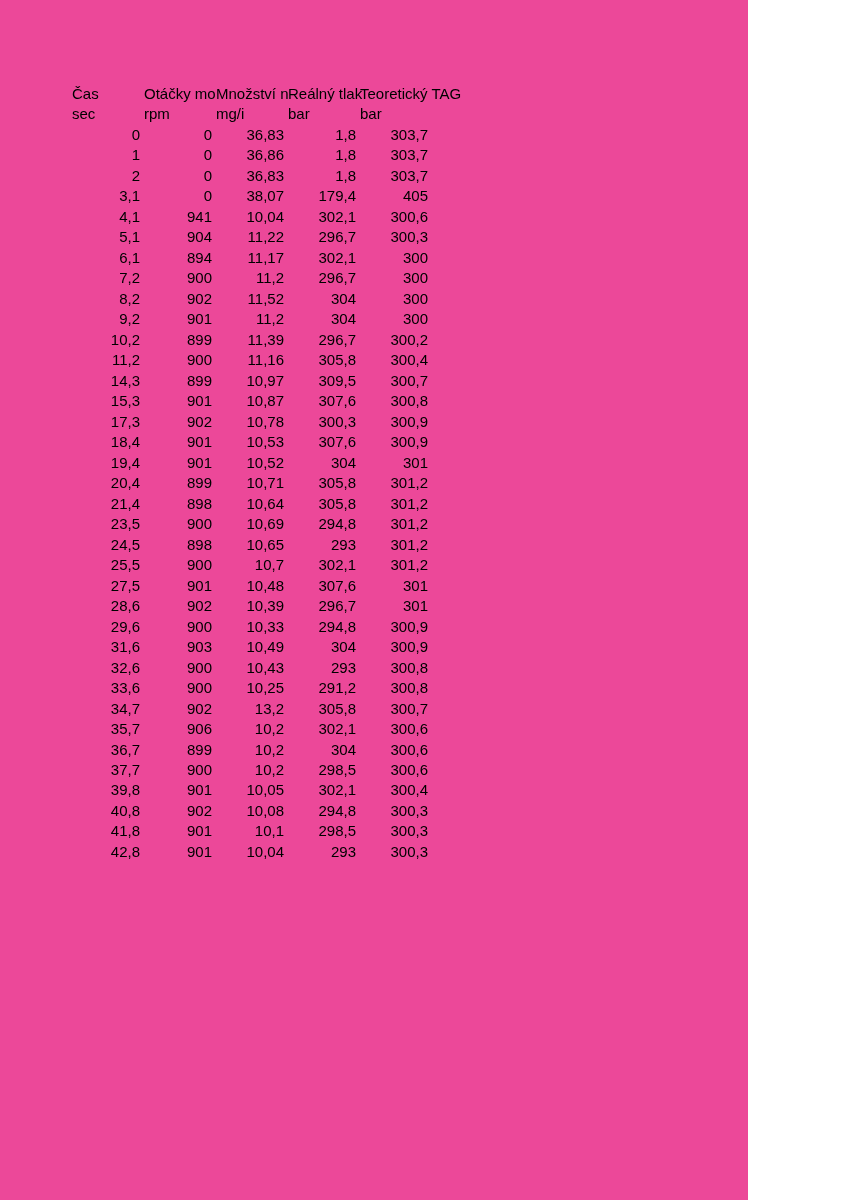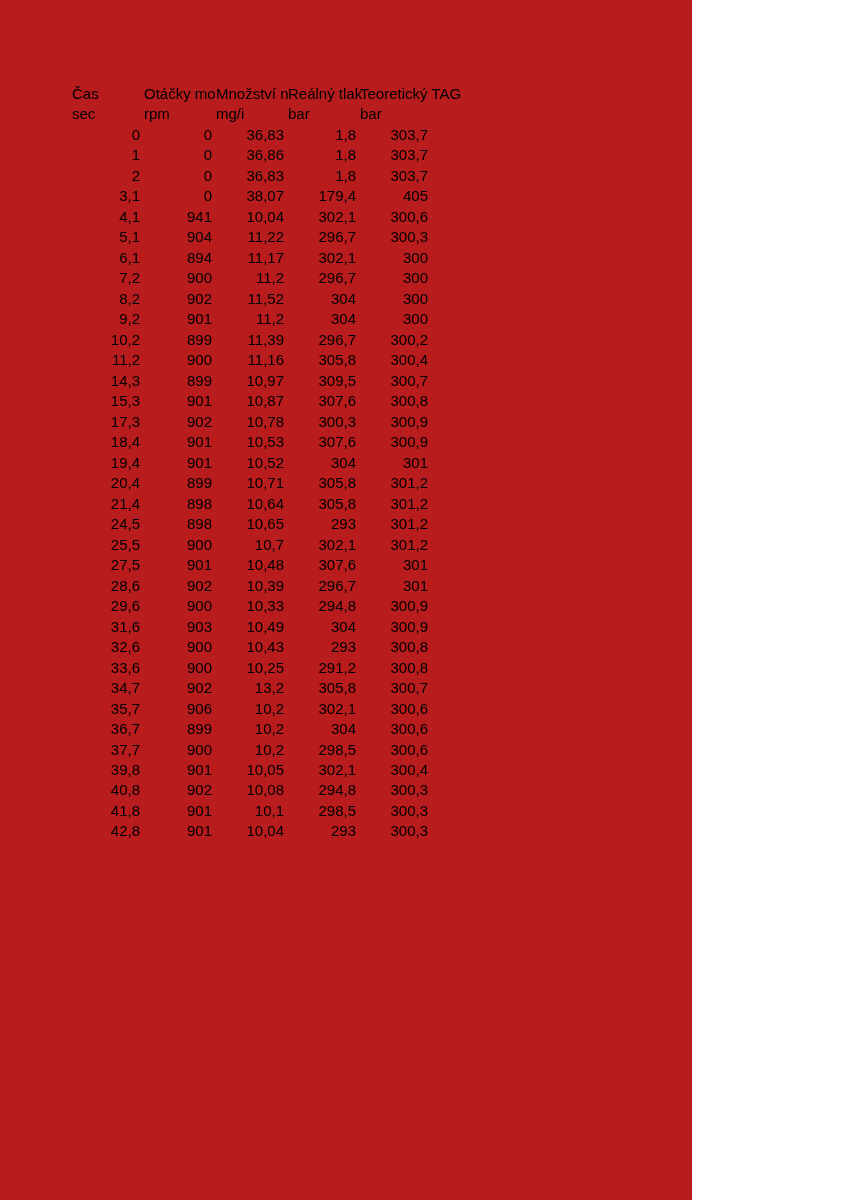--- a/index.html
+++ b/index.html
@@ -5,23 +5,23 @@
   html, body {
     margin: 0;
     padding: 0;
     width: 848px;
     height: 1200px;
     background: #ffffff;
     font-family: "Liberation Sans", sans-serif;
   }
   .page {
     position: relative;
-    width: 692px;
+    width: 748px;
     height: 1200px;
-    background: #b91c1c;
+    background: #ec4899;
     overflow: hidden;
   }
   table.sheet {
     position: absolute;
     left: 70px;
     top: 84px;
     border-collapse: collapse;
     border-spacing: 0;
     table-layout: fixed;
   }
@@ -198,20 +198,27 @@
           <td>301,2</td>
         </tr>
         <tr>
           <td>21,4</td>
           <td>898</td>
           <td>10,64</td>
           <td>305,8</td>
           <td>301,2</td>
         </tr>
         <tr>
+          <td>23,5</td>
+          <td>900</td>
+          <td>10,69</td>
+          <td>294,8</td>
+          <td>301,2</td>
+        </tr>
+        <tr>
           <td>24,5</td>
           <td>898</td>
           <td>10,65</td>
           <td>293</td>
           <td>301,2</td>
         </tr>
         <tr>
           <td>25,5</td>
           <td>900</td>
           <td>10,7</td>

